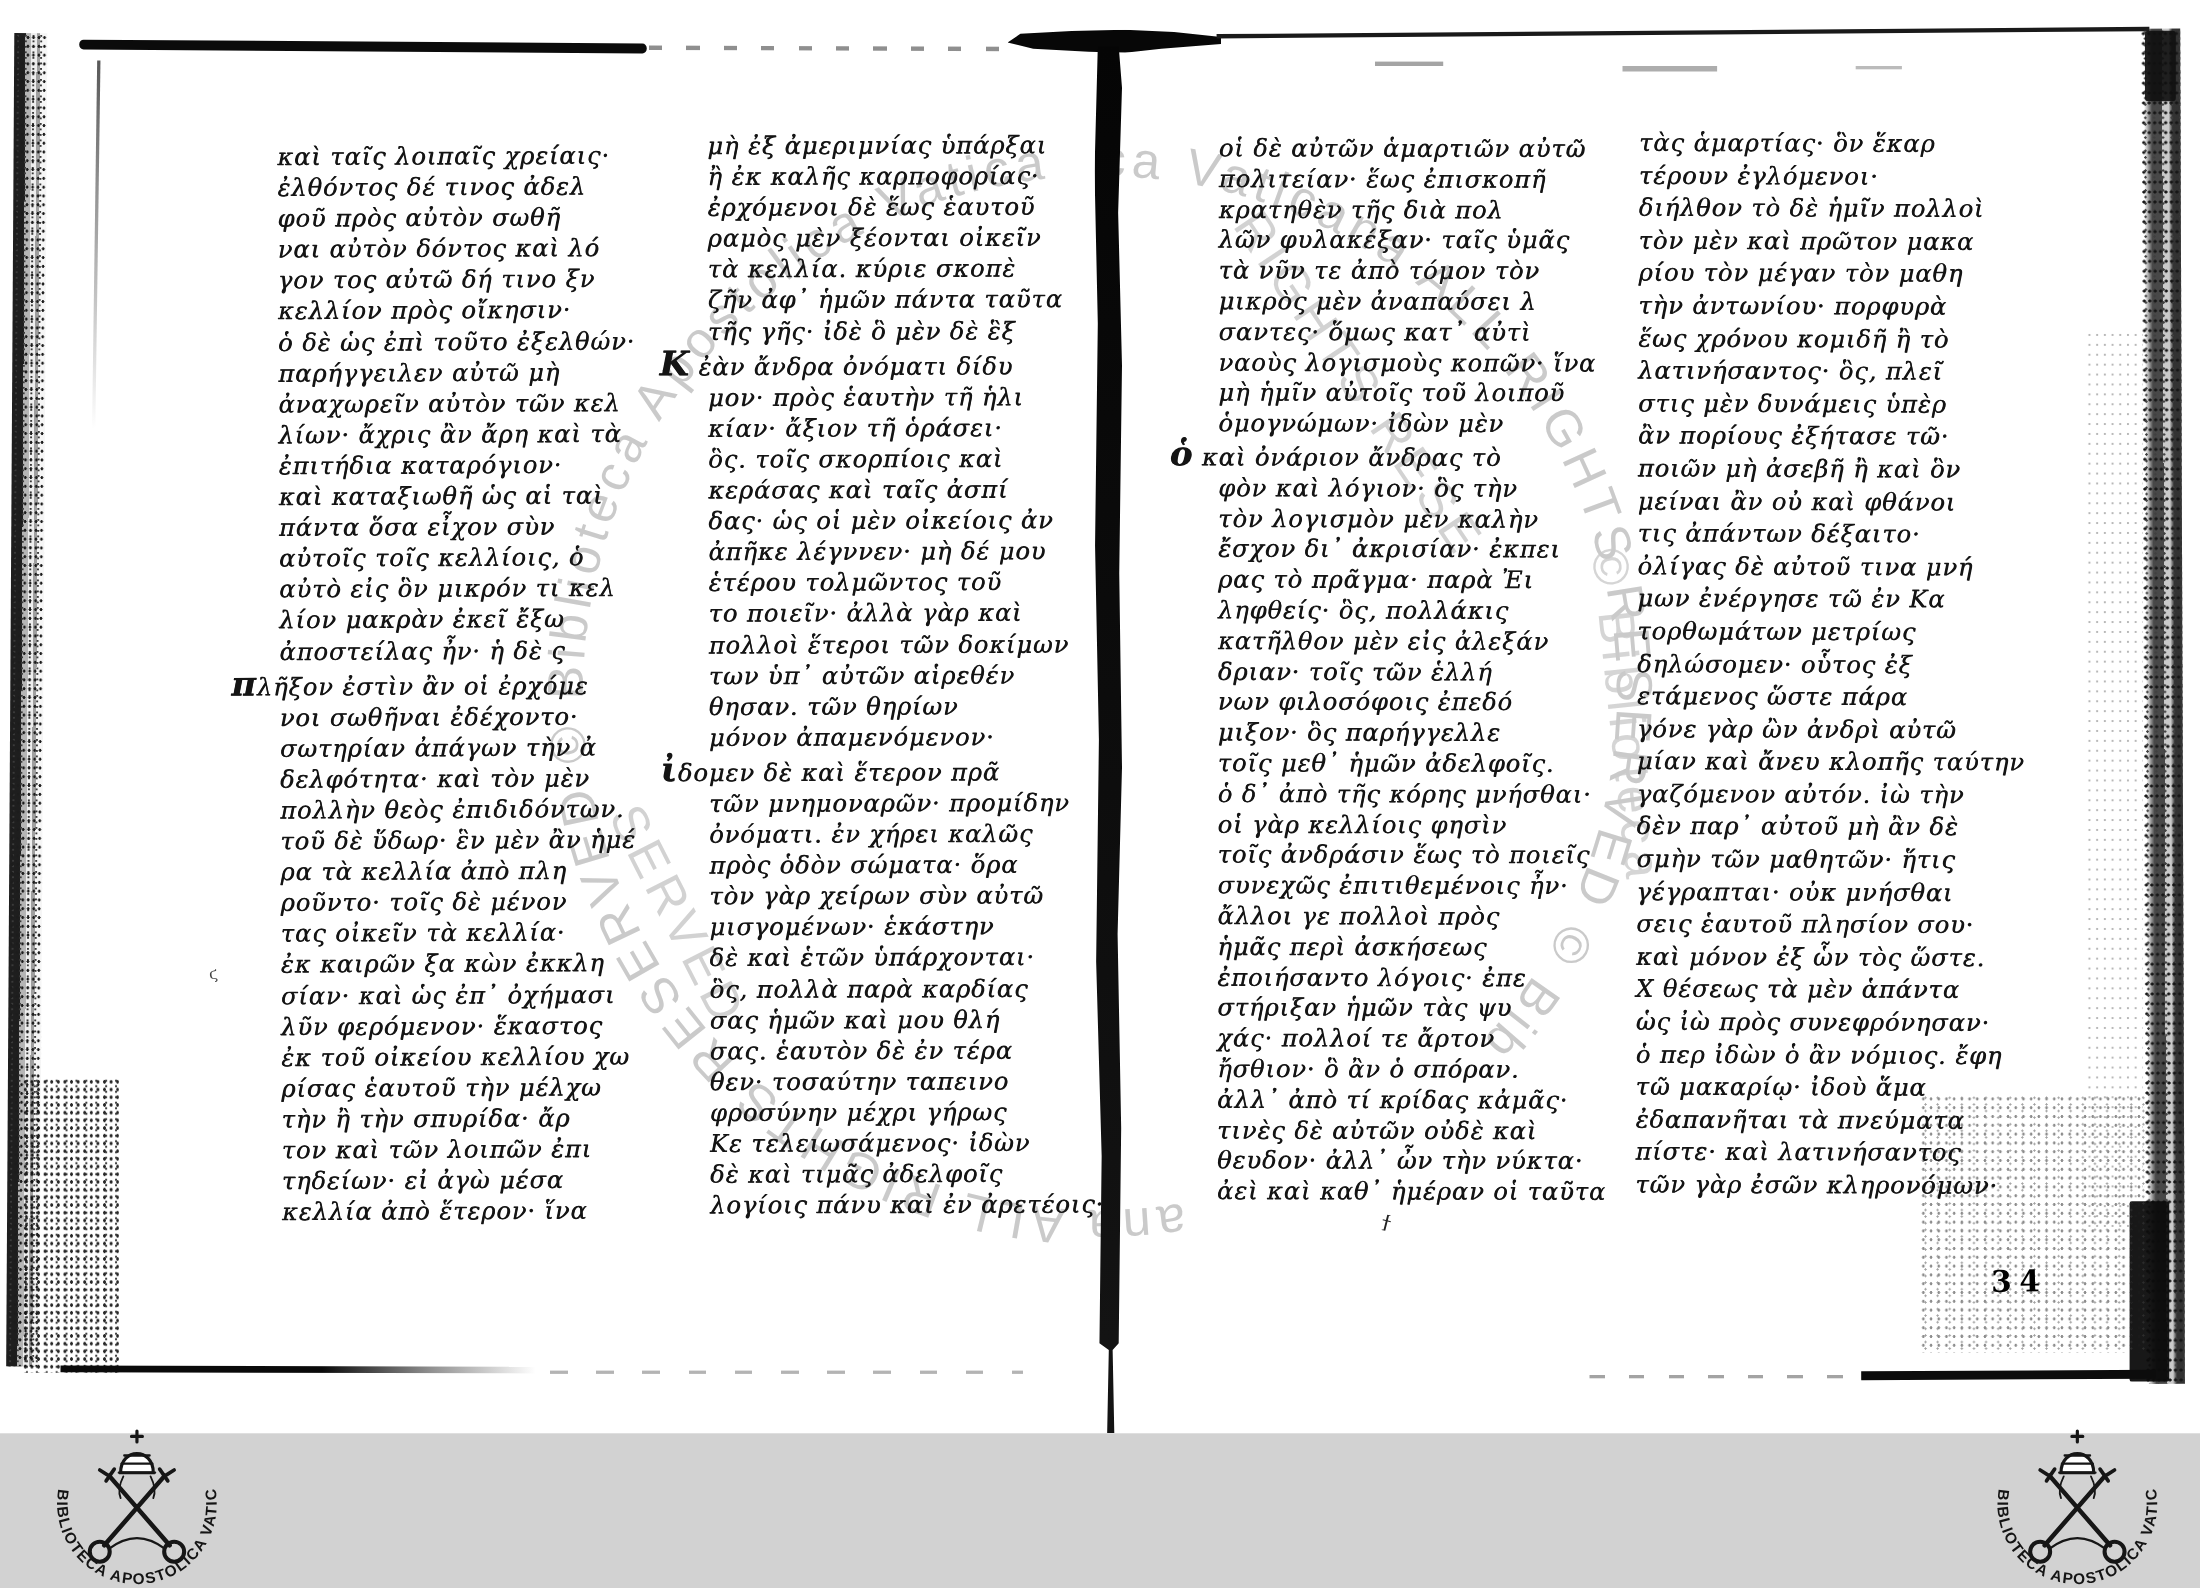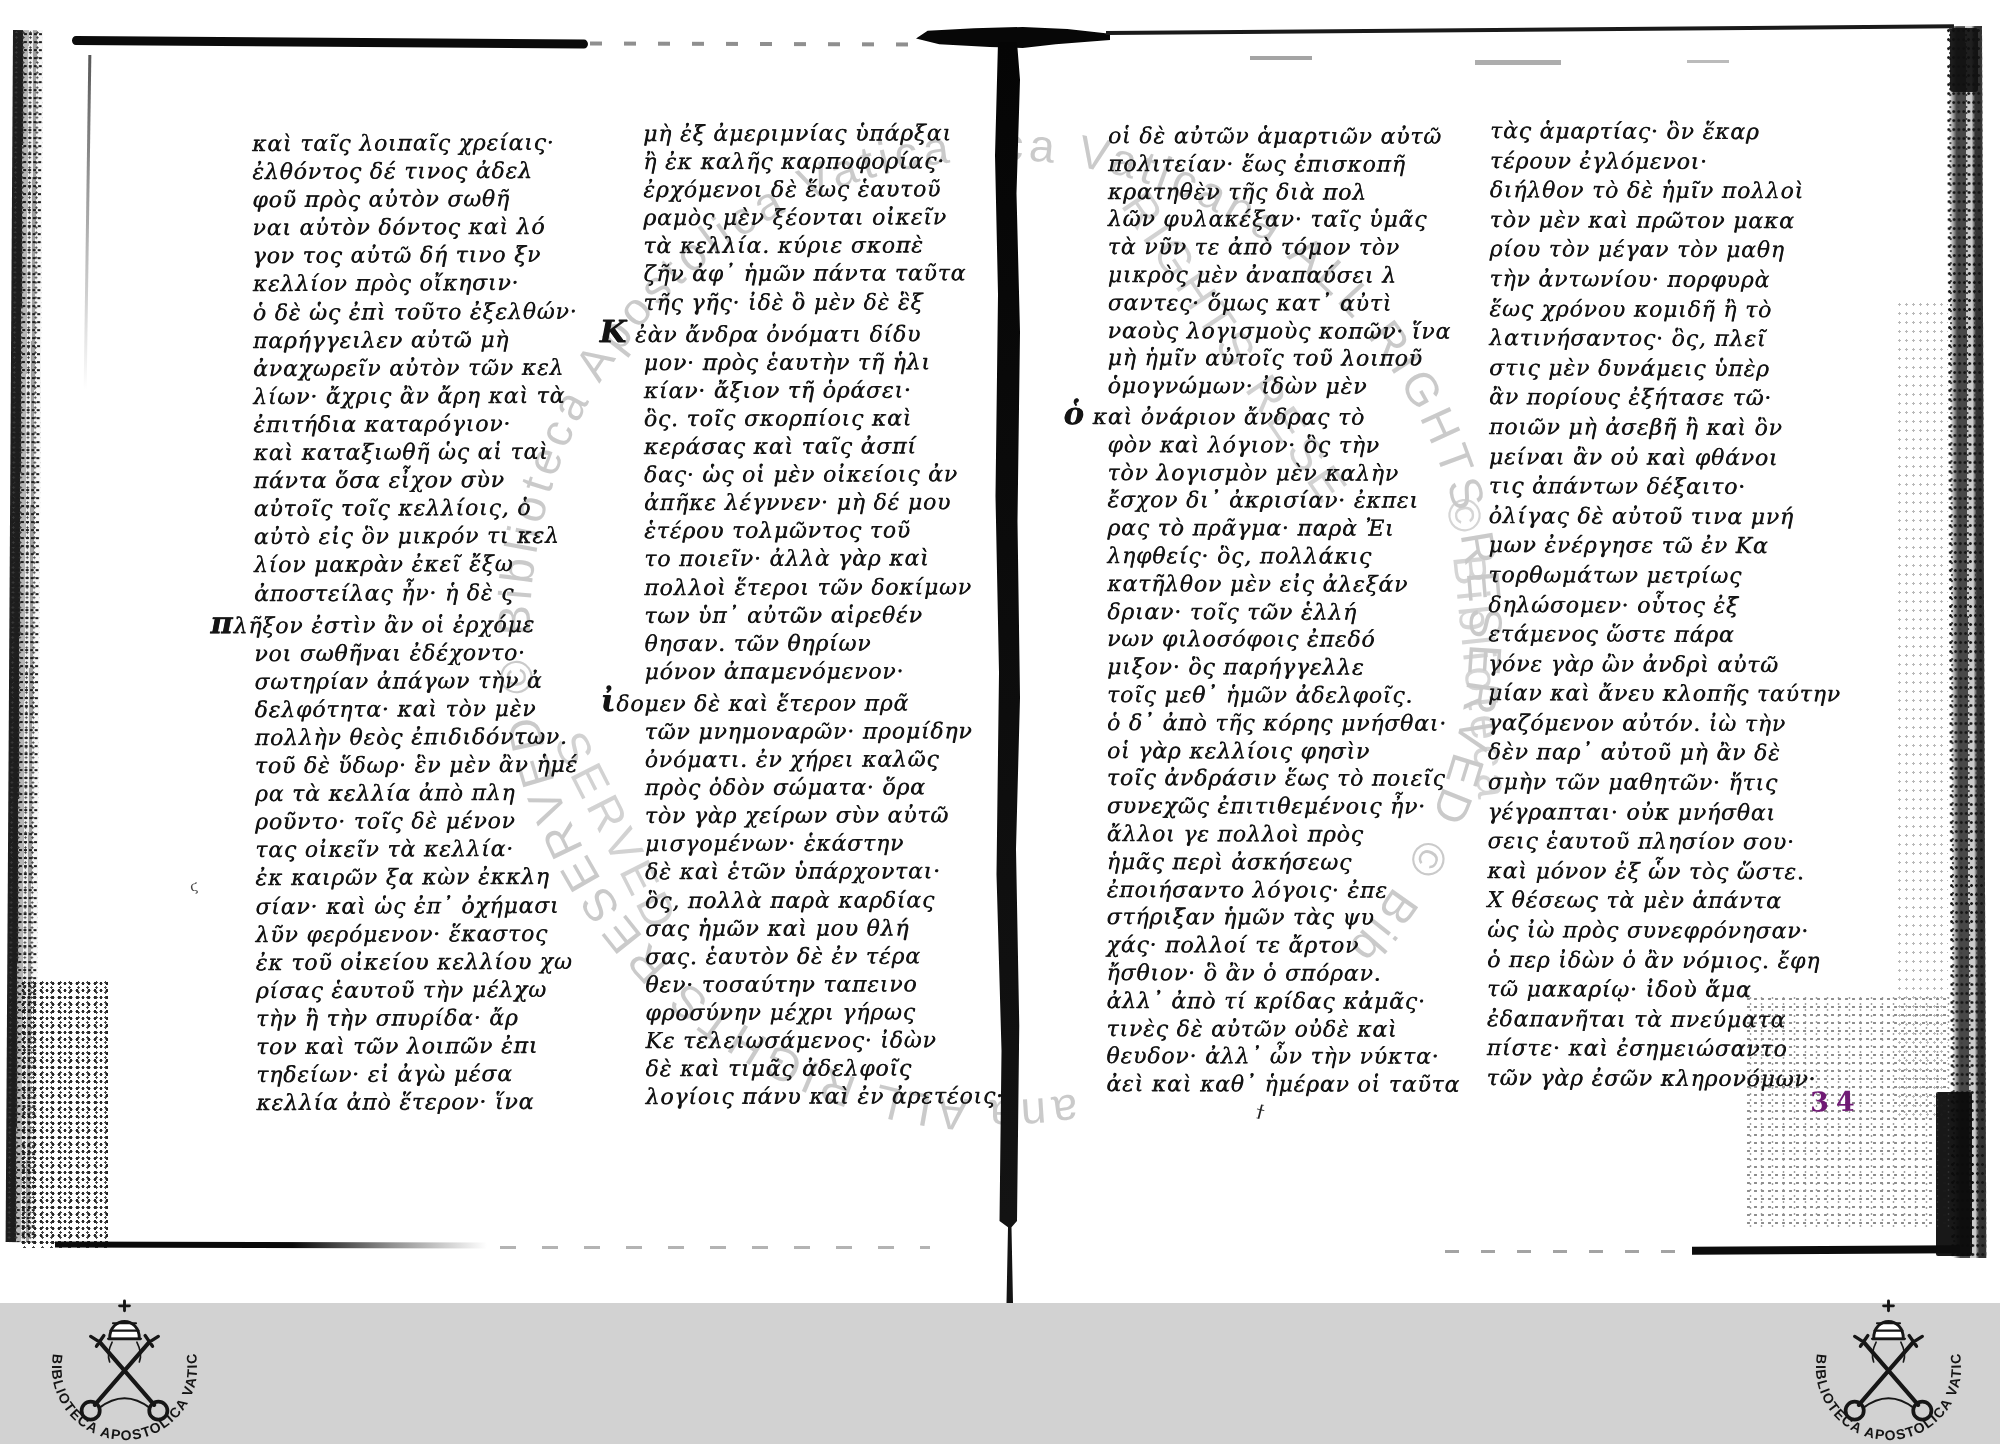--- a/index.html
+++ b/index.html
@@ -81,23 +81,23 @@
     background-image:radial-gradient(circle,#222 1px,transparent 1.4px);background-size:7px 9px;}
   #speckle-34{left:1745px;top:995px;width:205px;height:235px;opacity:.5;
     background-image:radial-gradient(circle,#1d1d1d 1.1px,transparent 1.5px),radial-gradient(circle,#444 0.8px,transparent 1.2px);
     background-size:7px 8px,11px 6px;}
   #corner-br-line{left:1692px;top:1246px;width:268px;height:8px;background:#0c0c0c;transform:rotate(-0.3deg);}
   #dash-br{left:1445px;top:1250px;width:250px;height:3px;opacity:.45;
     background:repeating-linear-gradient(90deg,#333 0 14px,transparent 14px 36px);}
 
   
   #folio-number{
-    position:absolute;left:1810px;top:1086px;
+    position:absolute;left:1810px;top:1150px;
     font-family:"DejaVu Serif",serif;font-size:27px;font-weight:600;
-    color:#701a75;letter-spacing:7px;transform:rotate(-1deg);
+    color:#000000;letter-spacing:7px;transform:rotate(-1deg);
   }
   .ink-mark{position:absolute;font-family:"DejaVu Serif",serif;color:#222;}
   #mark-col3{left:1256px;top:1100px;font-size:21px;transform:rotate(14deg);}
   #mark-col1{left:190px;top:878px;font-size:14px;color:#444;transform:rotate(-8deg);}
 
   
   #footer-bar{position:absolute;left:0;top:1303px;width:2000px;height:141px;}
   .corner-logo{position:absolute;width:165px;height:165px;}
   #logo-left{left:42px;top:1291px;}
   #logo-right{left:1806px;top:1291px;}
@@ -281,21 +281,21 @@
       <div class="ms-line">δὲν παρ᾽ αὐτοῦ μὴ ἂν δὲ</div>
       <div class="ms-line">σμὴν τῶν μαθητῶν· ἥτις</div>
       <div class="ms-line">γέγραπται· οὐκ μνήσθαι</div>
       <div class="ms-line">σεις ἑαυτοῦ πλησίον σου·</div>
       <div class="ms-line">καὶ μόνον ἐξ ὧν τὸς ὥστε.</div>
       <div class="ms-line">Χ θέσεως τὰ μὲν ἁπάντα</div>
       <div class="ms-line">ὡς ἰὼ πρὸς συνεφρόνησαν·</div>
       <div class="ms-line">ὁ περ ἰδὼν ὁ ἂν νόμιος. ἔφη</div>
       <div class="ms-line">τῶ μακαρίῳ· ἰδοὺ ἅμα</div>
       <div class="ms-line">ἐδαπανῆται τὰ πνεύματα</div>
-      <div class="ms-line">πίστε· καὶ ἐσημειώσαντο</div>
+      <div class="ms-line">πίστε· καὶ λατινήσαντος</div>
       <div class="ms-line">τῶν γὰρ ἐσῶν κληρονόμων·</div>
     </div>
 
   <div id="folio-number">34</div>
   <div class="ink-mark" id="mark-col3">ϯ</div>
   <div class="ink-mark" id="mark-col1">ϛ</div>
 </div>
 
 <div id="footer-bar" style="background: rgb(210, 210, 210);">
   

